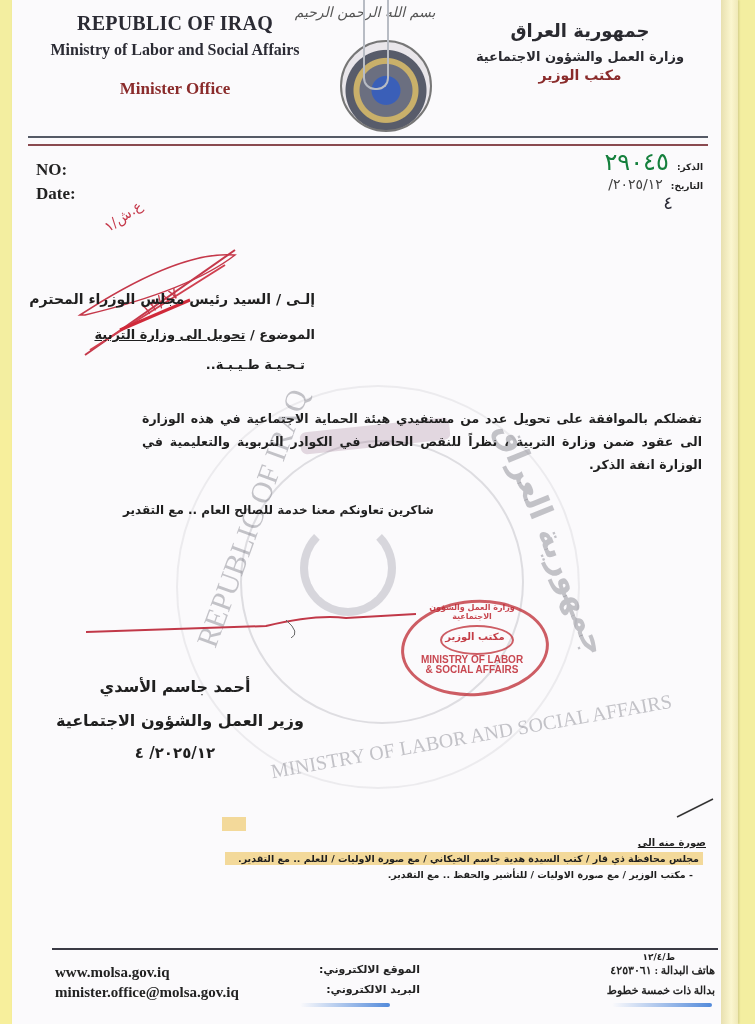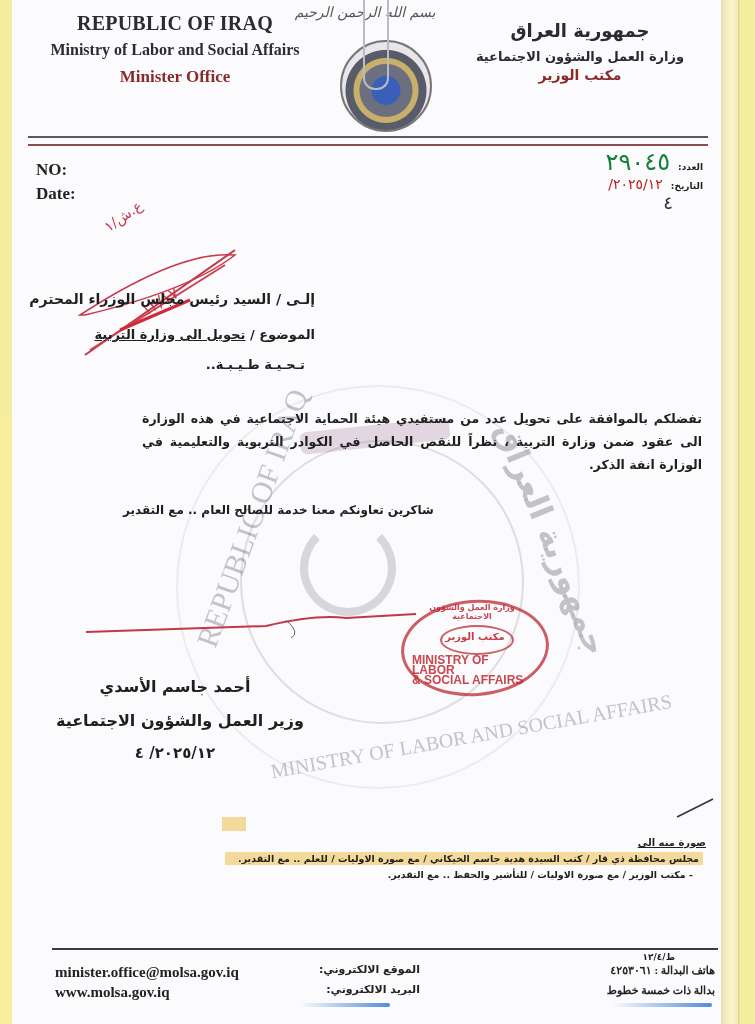--- a/index.html
+++ b/index.html
@@ -21,21 +21,21 @@
   .paper-edge-right {
     position:absolute; right:0; top:0; width:17px; height:1024px;
     background:linear-gradient(90deg,#e8e0b0,#fbf6cf 60%,#f0e9b8);
   }
   .abs { position:absolute; }
 
   
   .hdr-en { left:40px; top:12px; width:270px; text-align:center; font-weight:bold; }
   .hdr-en .l1 { font-size:20px; color:#2b2b34; letter-spacing:0.2px; }
   .hdr-en .l2 { font-size:16px; color:#2b2b34; margin-top:6px; }
-  .hdr-en .l3 { font-size:17px; color:#8a2b2b; margin-top:8px; }
+  .hdr-en .l3 { font-size:17px; color:#8a2b2b; margin-top:20px; }
 
   .hdr-ar { right:55px; top:20px; width:240px; text-align:center; direction:rtl; font-family:"DejaVu Sans", sans-serif; font-weight:bold; }
   .hdr-ar .l1 { font-size:18px; color:#2a2a30; }
   .hdr-ar .l2 { font-size:13px; color:#2a2a30; margin-top:8px; }
   .hdr-ar .l3 { font-size:14px; color:#8a2b2b; margin-top:3px; }
 
   .basmala { left:290px; top:4px; width:150px; text-align:center; font-family:"DejaVu Serif", serif; font-size:14px; color:#555; direction:rtl; font-style:italic; }
 
   .logo {
     left:340px; top:40px; width:88px; height:88px; border-radius:50%;
@@ -48,21 +48,21 @@
   }
 
   .hdr-rule { left:28px; top:136px; width:680px; height:6px;
     border-top:2px solid #555a66; border-bottom:2px solid #8a4a50; }
 
   .meta-en { left:36px; top:158px; font-size:17px; font-weight:bold; color:#222; line-height:24px; }
   .meta-ar { right:52px; top:148px; direction:rtl; text-align:right; font-family:"DejaVu Sans", sans-serif; color:#222; }
   .meta-ar .row { display:flex; align-items:baseline; gap:8px; }
   .meta-ar .lbl { font-size:9px; font-weight:bold; }
   .meta-ar .num { font-size:24px; font-family:"DejaVu Sans", sans-serif; letter-spacing:3px; color:#15803d; }
-  .meta-ar .date { font-size:14px; color:#b91c1c; }
+  .meta-ar .date { font-size:14px; color:#404040; }
   .meta-ar .day { font-size:18px; margin-right:30px; color:#2a2a36; }
 
   
   .ar { direction:rtl; text-align:right; font-family:"DejaVu Sans", sans-serif; color:#1f1f1f; font-weight:bold;margin-top:35px; }
   .to { right:440px; left:auto; top:256px; font-size:14px; width:300px; right:440px; }
   .subject { top:292px; right:440px; width:300px; font-size:13px; }
   .subject .u { text-decoration:underline; }
   .greeting { top:322px; right:450px; width:200px; font-size:13px; font-weight:bold; letter-spacing:2px; }
   .para { top:372px; right:53px; width:560px; font-size:12.5px; line-height:23px; text-align:justify; text-align-last:right; }
   .thanks { top:468px; right:232px; width:400px; font-size:12px; text-align:left; }
@@ -85,21 +85,21 @@
   .banner { left:300px; top:425px; width:150px; height:22px; border-radius:6px; background:rgba(150,110,140,0.25); transform:rotate(-6deg); }
 
   
   .stamp {
     left:401px; top:600px; width:142px; height:90px; border-radius:50%;
     border:3px solid rgba(190,40,50,0.75); transform:rotate(-4deg);
   }
   .stamp-inner { left:440px; top:625px; width:70px; height:26px; border-radius:50%; border:2px solid rgba(190,40,50,0.75); }
   .stamp-ar-top { left:412px; top:603px; width:120px; text-align:center; font-size:8px; color:rgba(190,40,50,0.85); font-family:"DejaVu Sans", sans-serif; font-weight:bold; direction:rtl; }
   .stamp-ar-in { left:440px; top:631px; width:70px; text-align:center; font-size:10px; color:rgba(190,40,50,0.9); font-family:"DejaVu Sans", sans-serif; font-weight:bold; direction:rtl; }
-  .stamp-en { left:412px; top:655px; width:120px; font-size:12px; line-height:10px; color:rgba(190,40,50,0.85); font-family:"Liberation Sans", sans-serif; font-weight:bold; }
+  .stamp-en { left:412px; top:655px; width:120px; text-align:center; font-size:10px; line-height:10px; color:rgba(190,40,50,0.85); font-family:"Liberation Sans", sans-serif; font-weight:bold; }
 
   
   .hand-red { color:#c5384a; font-family:"DejaVu Sans", sans-serif; }
   .hw-code { left:102px; top:208px; font-size:14px; transform:rotate(-35deg); }
   .hw-num { left:140px; top:292px; font-size:16px; transform:rotate(-30deg); }
   .sig-scribble { left:60px; top:230px; width:190px; height:130px; }
   .sig-line { left:86px; top:608px; width:330px; height:30px; }
 
   
   .cc-title { top:802px; right:49px; font-size:10px; text-decoration:underline; }
@@ -150,21 +150,21 @@
 </div>
 
 <div class="abs hdr-rule"></div>
 
 <div class="abs meta-en">
   <div>NO:</div>
   <div>Date:</div>
 </div>
 <div class="abs meta-ar">
   <div class="row">
-    <span class="lbl">العدد:</span>
+    <span class="lbl">الذكر:</span>
     <span class="num">٢٩٠٤٥</span>
   </div>
   <div class="row">
     <span class="lbl">التاريخ:</span>
     <span class="date">٢٠٢٥/١٢/</span>
   </div>
   <div class="row">
       <span class="day">٤</span>
     </div>
 </div>
@@ -209,22 +209,22 @@
 </svg>
 <div class="abs ar cc-title">صورة منه الى</div>
 <div class="abs cc1-tail"></div>
 <div class="abs ar cc1">مجلس محافظة ذي قار / كتب السيدة هدية جاسم الخيكاني / مع صورة الاوليات / للعلم .. مع التقدير.</div>
 <div class="abs ar cc2">- مكتب الوزير / مع صورة الاوليات / للتأشير والحفظ .. مع التقدير.</div>
 
 <div class="abs ar ref">ط/١٢/٤</div>
 
 <div class="abs foot-rule"></div>
 <div class="abs foot-en">
+  <div>www.molsa.gov.iq</div>
   <div>minister.office@molsa.gov.iq</div>
-  <div>www.molsa.gov.iq</div>
 </div>
 <div class="abs foot-ar-mid">
   <div>الموقع الالكتروني:</div>
   <div>البريد الالكتروني:</div>
 </div>
 <div class="abs blue-mark" style="left:300px;top:1003px;width:90px;"></div>
 <div class="abs foot-ar-right">
   <div>هاتف البدالة : ٤٢٥٣٠٦١</div>
   <div>بدالة ذات خمسة خطوط</div>
 </div>

